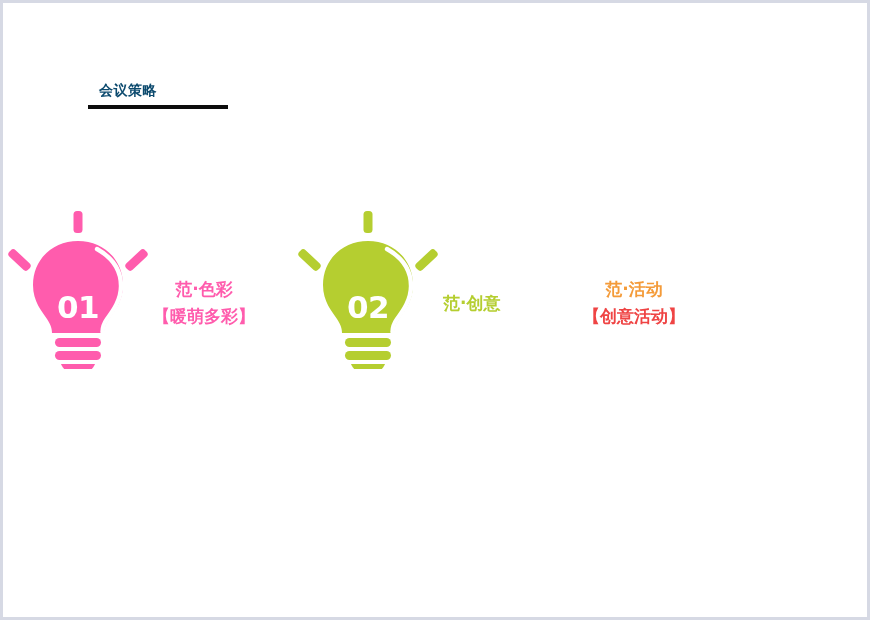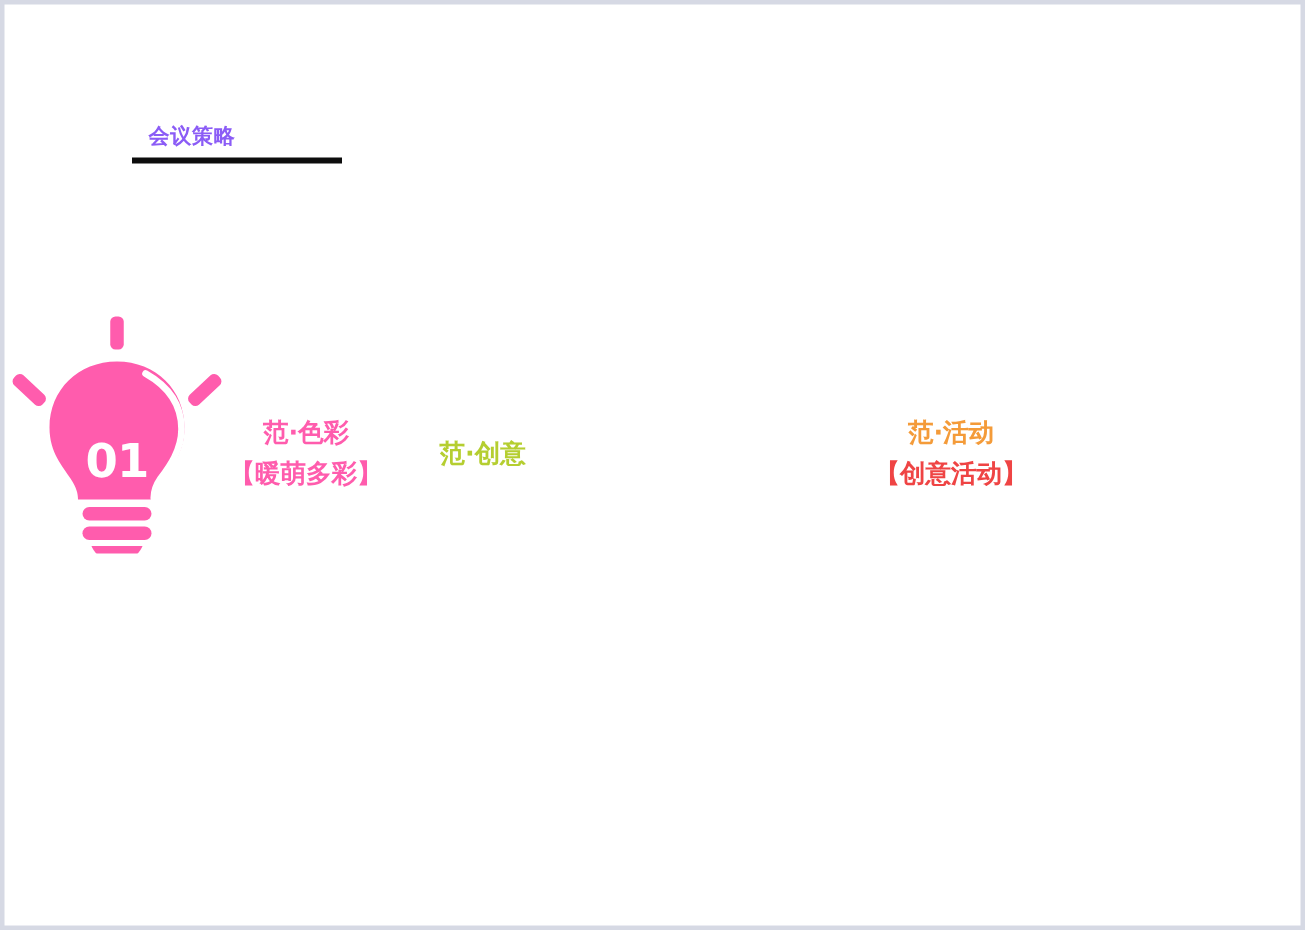--- a/index.html
+++ b/index.html
@@ -99,21 +99,21 @@
     font-family: "DejaVu Sans", "Liberation Sans", sans-serif;
     white-space: nowrap;
   }
 </style>
 </head>
 <body>
 
 <div class="slide" style="background: rgb(255, 255, 255); border-color: rgb(214, 217, 228);">
 
   <div class="title-block">
-    <div class="title-text" style="color: #8b5cf6;">会议策略</div>
+    <div class="title-text" style="color: #0c4a6e; font-family: Liberation Mono, monospace;">会议策略</div>
     <div class="title-rule" style="background: rgb(13, 13, 13);"></div>
   </div>
 
   <div class="columns">
 
     <div class="col">
       <div class="bulb-wrap">
         <svg class="bulb-svg" viewBox="0 0 150 170">
           <g class="bulb-fill-1" fill="#ff5cad">
 
@@ -143,20 +143,43 @@
           <text class="bulb-num" x="75" y="119" text-anchor="middle">01</text>
         </svg>
       </div>
       <div class="caption">
         <div class="caption-line1 cap-color-1" style="color: rgb(255, 92, 173);">范·色彩</div>
         <div class="caption-line2 cap-color-1" style="color: rgb(255, 92, 173);">【暖萌多彩】</div>
       </div>
     </div>
 
     <div class="col">
+      <div class="bulb-wrap">
+        <svg class="bulb-svg" viewBox="0 0 150 170">
+          <g class="bulb-fill-2" fill="#b5ce30">
+            <rect x="70.5" y="12" width="9" height="22" rx="3.5"></rect>
+            <rect x="12" y="48" width="9" height="26" rx="3.5" transform="rotate(-47 16.5 61)"></rect>
+            <rect x="129" y="48" width="9" height="26" rx="3.5" transform="rotate(47 133.5 61)"></rect>
+            <path d="M75 42
+                     C 49 42, 30 61, 30 86
+                     C 30 103, 39 112, 44 120
+                     C 48 126, 49 130, 49 134
+                     L 101 134
+                     C 101 130, 102 126, 106 120
+                     C 111 112, 120 103, 120 86
+                     C 120 61, 101 42, 75 42 Z"></path>
+            <rect x="52" y="139" width="46" height="9" rx="4.5"></rect>
+            <rect x="52" y="152" width="46" height="9" rx="4.5"></rect>
+            <path d="M58 165 L92 165 C92 165, 88 176, 75 176 C62 176, 58 165, 58 165 Z"></path>
+          </g>
+          <path d="M94 50 C110 59, 118 72, 118 87 C118 101, 110 112, 104 120
+                   C100.5 125, 99.5 129, 99.5 133" fill="none" stroke="#ffffff" stroke-width="4.4" stroke-linecap="round"></path>
+          <text class="bulb-num" x="75" y="119" text-anchor="middle">02</text>
+        </svg>
+      </div>
       <div class="caption">
         <div class="caption-line1 cap-color-2" style="color: rgb(181, 206, 48);">范·创意</div>
       </div>
     </div>
 
     <div class="col">
       <div class="caption">
         <div class="caption-line1 cap-color-3" style="color: rgb(244, 155, 57);">范·活动</div>
         <div class="caption-line2 cap-color-3" style="color: #ef4444;">【创意活动】</div>
       </div>

